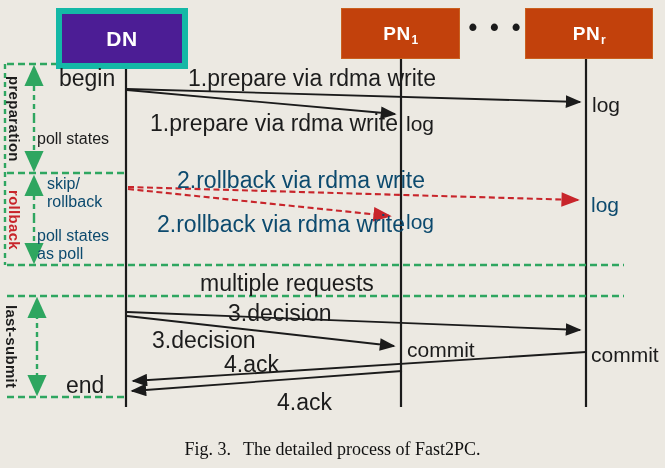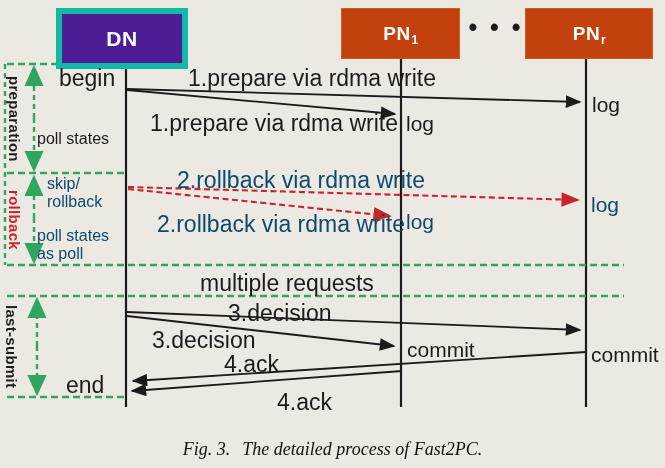--- a/index.html
+++ b/index.html
@@ -58,21 +58,21 @@
   .lbl-msg3b   { left:152px; top:327px; }
   .lbl-commit1 { left:407px; top:338px; }
   .lbl-commitr { left:591px; top:343px; }
   .lbl-acka    { left:224px; top:351px; }
   .lbl-end     { left:66px;  top:372px; }
   .lbl-ackb    { left:277px; top:389px; }
 
   .caption {
     position:absolute; left:0; top:439px; width:665px;
     text-align:center; font-family:"Liberation Serif","DejaVu Serif",serif;
-    font-size:18px; color:#111;font-style:italic;
+    font-size:18px; color:#111;
   }
   .caption .pfx { margin-right:12px; }
 </style>
 </head>
 <body>
 
 <div class="canvas">
 
   <svg class="lines" viewBox="0 0 665 468">
     <defs>

